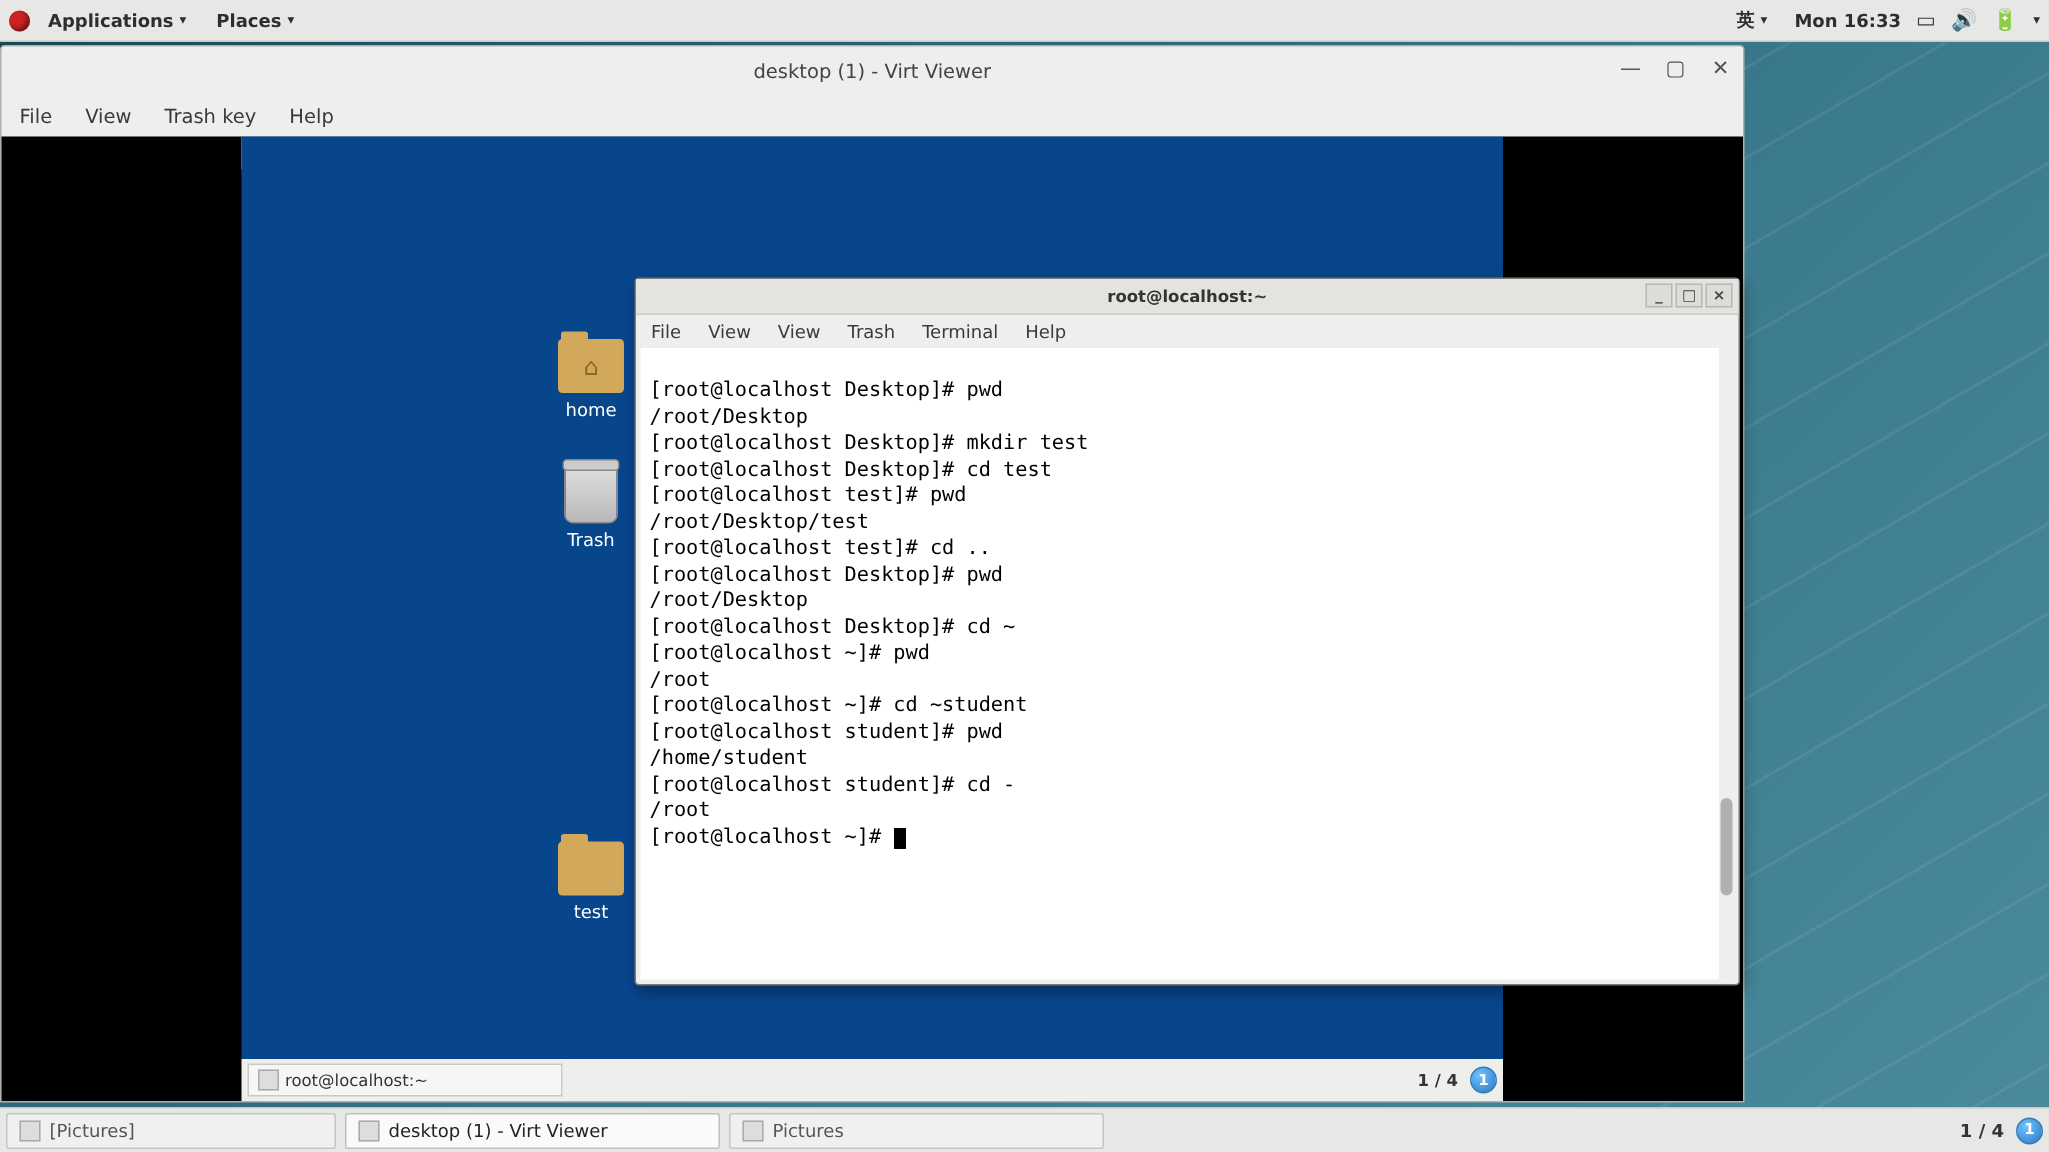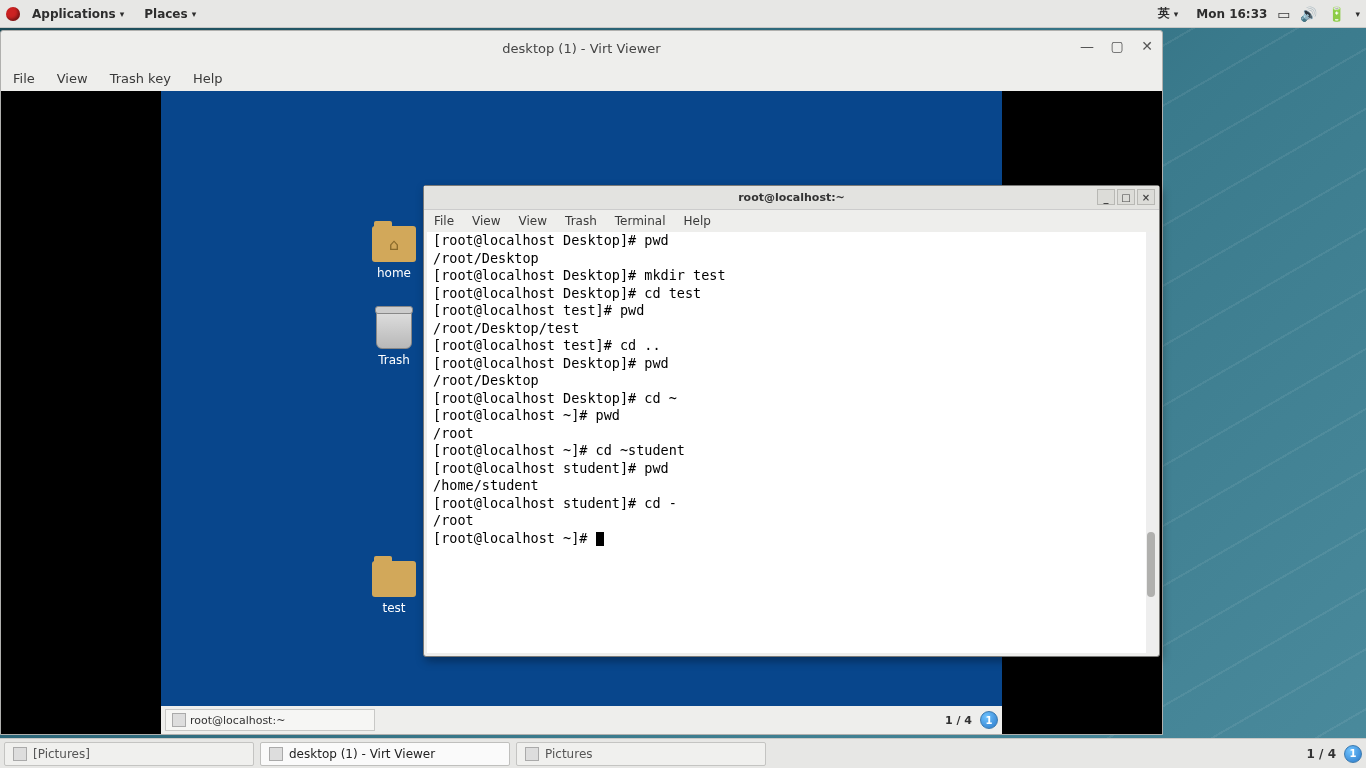--- a/index.html
+++ b/index.html
@@ -14,21 +14,21 @@
 .top-panel .right { margin-left:auto; display:flex; align-items:center; gap:10px; }
 .top-panel .tray { display:flex; align-items:center; gap:10px; }
 .caret { font-size:9px; }
 .rhicon { width:14px; height:14px; background:#c22; border-radius:50%; box-shadow:inset -2px -2px 3px rgba(0,0,0,.4); }
 .sysicon { font-size:14px; color:#3a3a3a; }
 
 
 .bottom-bar { position:absolute; bottom:0; left:0; right:0; height:30px; background:#e7e7e5; border-top:1px solid #c8c8c6; display:flex; align-items:center; padding:0 4px; gap:6px; font-size:12px; }
 .task-btn { height:24px; min-width:250px; background:#f0f0ee; border:1px solid #c4c4c2; border-radius:2px; display:flex; align-items:center; padding:0 8px; gap:6px; color:#555; cursor:pointer; }
 .task-btn.active { background:#fafafa; border-color:#bfbfbd; color:#222; }
-.task-btn.short { min-width:auto; width:250px; }
+.task-btn.short { min-width:auto; width:220px; }
 .docicn { width:14px; height:14px; background:#ddd; border:1px solid #aaa; }
 .ws-ind { margin-left:auto; display:flex; align-items:center; gap:8px; color:#333; font-weight:bold; }
 .ws-dot { width:18px; height:18px; border-radius:50%; background:radial-gradient(circle at 35% 30%,#6fc3ff,#2a78c8); border:1px solid #3a7ab0; color:#fff; font-size:10px; display:flex; align-items:center; justify-content:center; }
 
 
 .virt { position:absolute; top:30px; left:0; width:1163px; height:705px; background:#eeeeec; border:1px solid #b0b0ae; border-radius:3px 3px 0 0; display:flex; flex-direction:column; }
 .virt-title { height:34px; display:flex; align-items:center; justify-content:center; position:relative; font-size:13px; color:#444; }
 .virt-ctl { position:absolute; right:6px; top:6px; display:flex; gap:12px; }
 .virt-ctl .wc { width:18px; height:18px; display:flex; align-items:center; justify-content:center; color:#555; cursor:pointer; font-size:14px; }
 .virt-menu { height:26px; display:flex; align-items:center; gap:22px; padding:0 12px; color:#3a3a3a; font-size:13px; }
@@ -58,21 +58,21 @@
 .di .trash { width:36px; height:40px; margin:0 auto 4px; background:linear-gradient(#e0e0e0,#b8b8b8); border-radius:4px 4px 6px 6px; border:1px solid #888; position:relative; }
 .di .trash::before{content:"";position:absolute;top:-4px;left:-2px;right:-2px;height:6px;background:#ccc;border:1px solid #888;border-radius:3px;}
 
 
 .term { position:absolute; top:185px; left:423px; width:737px; height:472px; background:#eeeeec; border:1px solid #7a7a78; border-radius:3px; display:flex; flex-direction:column; font-size:12px; box-shadow:2px 4px 10px rgba(0,0,0,.35); }
 .term-title { height:24px; display:flex; align-items:center; justify-content:center; position:relative; color:#333; font-weight:bold; font-size:11px; background:#e3e3e0; border-bottom:1px solid #ccc; }
 .term-ctl { position:absolute; right:4px; top:3px; display:flex; gap:2px; }
 .term-ctl .tc { width:18px; height:16px; background:#dcdcd8; border:1px solid #b8b8b4; display:flex; align-items:center; justify-content:center; font-size:10px; color:#444; cursor:pointer; }
 .term-menu { height:22px; display:flex; align-items:center; gap:18px; padding:0 10px; color:#3a3a3a; font-size:12px; }
 .term-menu span { cursor:pointer; }
-.term-body { flex:1; background:#fff; margin:0 3px 3px 3px; padding:0 6px; font-family:"DejaVu Sans Mono","Liberation Mono",monospace; font-size:13.5px; line-height:17.5px; white-space:pre; overflow:hidden; position:relative; color:#000; }
+.term-body { flex:1; background:#fff; margin:0 3px 3px 3px; padding:20px 6px; font-family:"DejaVu Sans Mono","Liberation Mono",monospace; font-size:13.5px; line-height:17.5px; white-space:pre; overflow:hidden; position:relative; color:#000; }
 .term-body .scroll { position:absolute; right:0; top:0; bottom:0; width:10px; background:#eee; }
 .term-body .scroll .thumb { position:absolute; left:1px; right:1px; top:300px; height:65px; background:#b0b0ae; border-radius:5px; }
 .cursor { display:inline-block; width:8px; height:14px; background:#000; vertical-align:text-bottom; }
 </style>
 </head>
 <body>
 
 <div class="top-panel">
   <div class="left">
     <span class="rhicon"></span>

